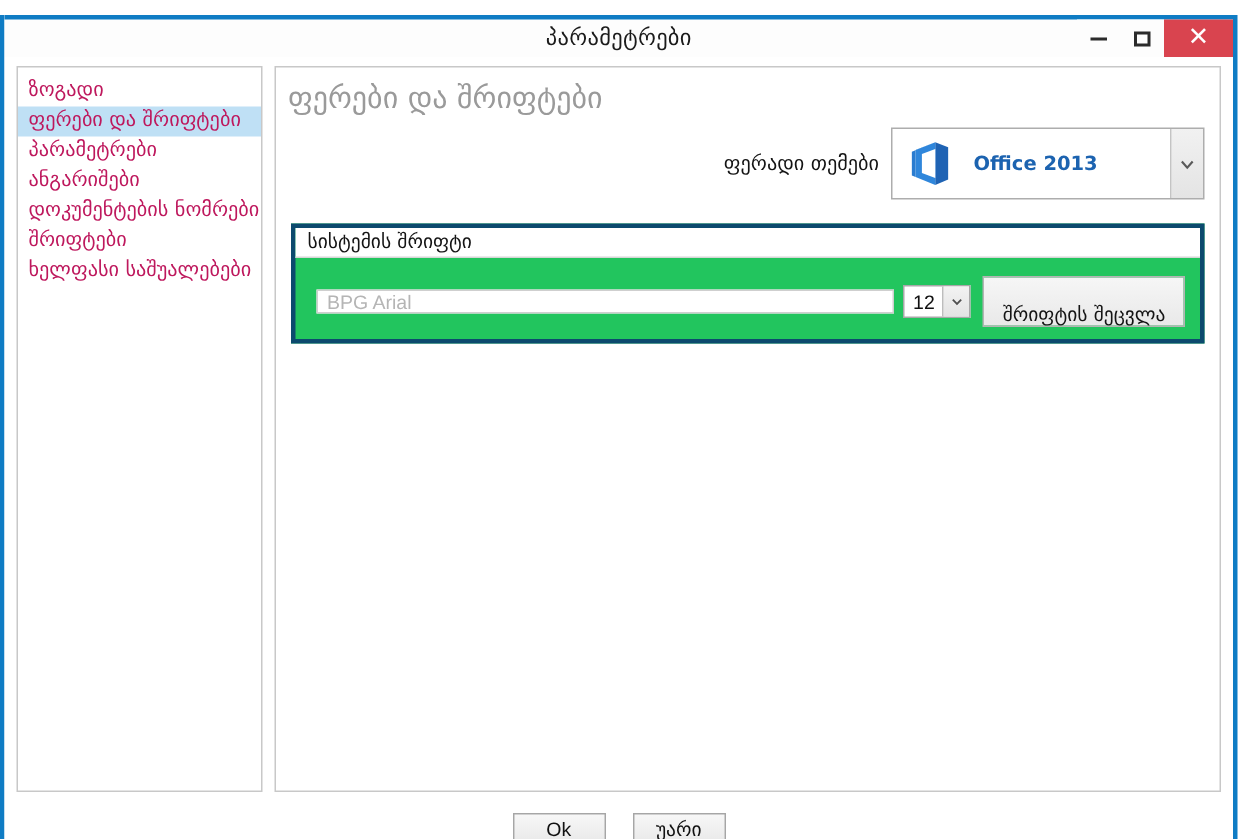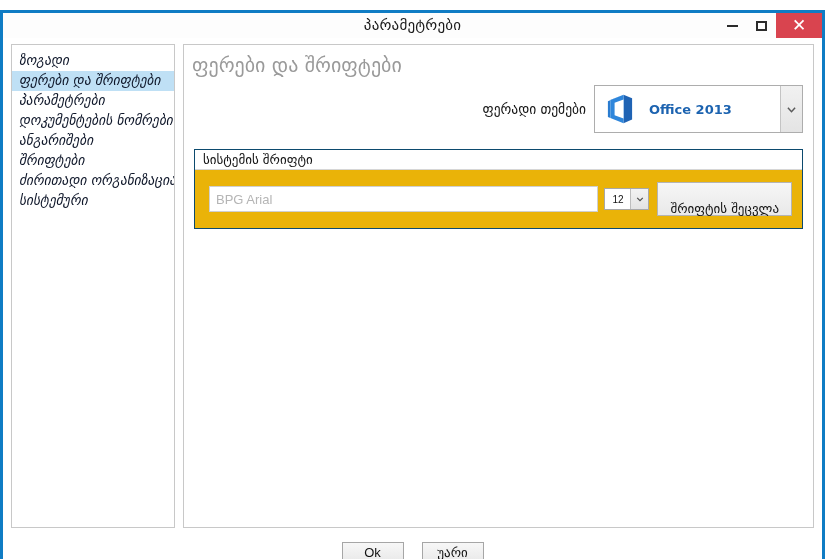--- a/index.html
+++ b/index.html
@@ -107,26 +107,25 @@
     width: 164px;
     height: 484px;
     box-sizing: border-box;
     background: #ffffff;
     border: 1px solid #c8c8c8;
     overflow: hidden;
     padding-top: 6px;
   }
   .side-item {
     font-size: 13.5px;
-    color: #0f172a;
+    color: #be185d;
     padding: 1px 4px 2px 7px;
     line-height: 17px;
     white-space: nowrap;
     cursor: default;
-    font-style: italic;
   }
   .side-item.selected {
     background: #bfe0f5;
   }
 
   
   .main-panel {
     position: absolute;
     left: 180px;
     top: 6px;
@@ -206,42 +205,42 @@
   }
 
   
   .groupbox {
     position: absolute;
     left: 10px;
     right: 10px;
     top: 104px;
     height: 80px;
     box-sizing: border-box;
-    border: 1px solid #0c4a6e;
-    background: #eab308;
+    border: 3px solid #0c4a6e;
+    background: #22c55e;
   }
   .groupbox-title {
     height: 20px;
     box-sizing: border-box;
     border-bottom: 1px solid #d6d6d6;
     display: flex;
     align-items: center;
     padding-left: 8px;
     font-size: 13px;
     color: #141414;
     background: #ffffff;
   }
   .groupbox-body {
     display: flex;
     align-items: center;
     padding: 12px 10px 0 14px;
   }
   .font-input {
     flex: 1 1 auto;
-    height: 26px;
+    height: 16px;
     box-sizing: border-box;
     border: 1px solid #cfcfcf;
     background: #ffffff;
     font-family: "Liberation Sans", sans-serif;
     font-size: 13px;
     color: #b5b5b5;
     padding: 0 6px;
     outline: none;
   }
   .size-combo {
@@ -254,21 +253,21 @@
     display: flex;
     align-items: stretch;
     cursor: default;
   }
   .size-value {
     flex: 1 1 auto;
     display: flex;
     align-items: center;
     justify-content: center;
     font-family: "Liberation Sans", sans-serif;
-    font-size: 10px;
+    font-size: 13px;
     color: #111111;
   }
   .size-arrow {
     width: 17px;
     flex: 0 0 auto;
     background: linear-gradient(#f3f3f3, #e3e3e3);
     border-left: 1px solid #bdbdbd;
     display: flex;
     align-items: center;
     justify-content: center;
@@ -339,25 +338,24 @@
       </button>
     </div>
   </div>
 
   <div class="body-area">
 
     <div class="sidebar">
       <div class="side-item">ზოგადი</div>
       <div class="side-item selected">ფერები და შრიფტები</div>
       <div class="side-item">პარამეტრები</div>
+      <div class="side-item">ანგარიშები</div>
       <div class="side-item">დოკუმენტების ნომრები</div>
-      <div class="side-item">ანგარიშები</div>
       <div class="side-item">შრიფტები</div>
-      <div class="side-item">ძირითადი ორგანიზაცია</div>
-      <div class="side-item">სისტემური</div>
+      <div class="side-item">ხელფასი საშუალებები</div>
     </div>
 
     <div class="main-panel">
 
       <div class="panel-heading">ფერები და შრიფტები</div>
 
       <div class="theme-row">
         <div class="theme-label">ფერადი თემები</div>
         <div class="theme-combo">
           <div class="theme-combo-inner">

